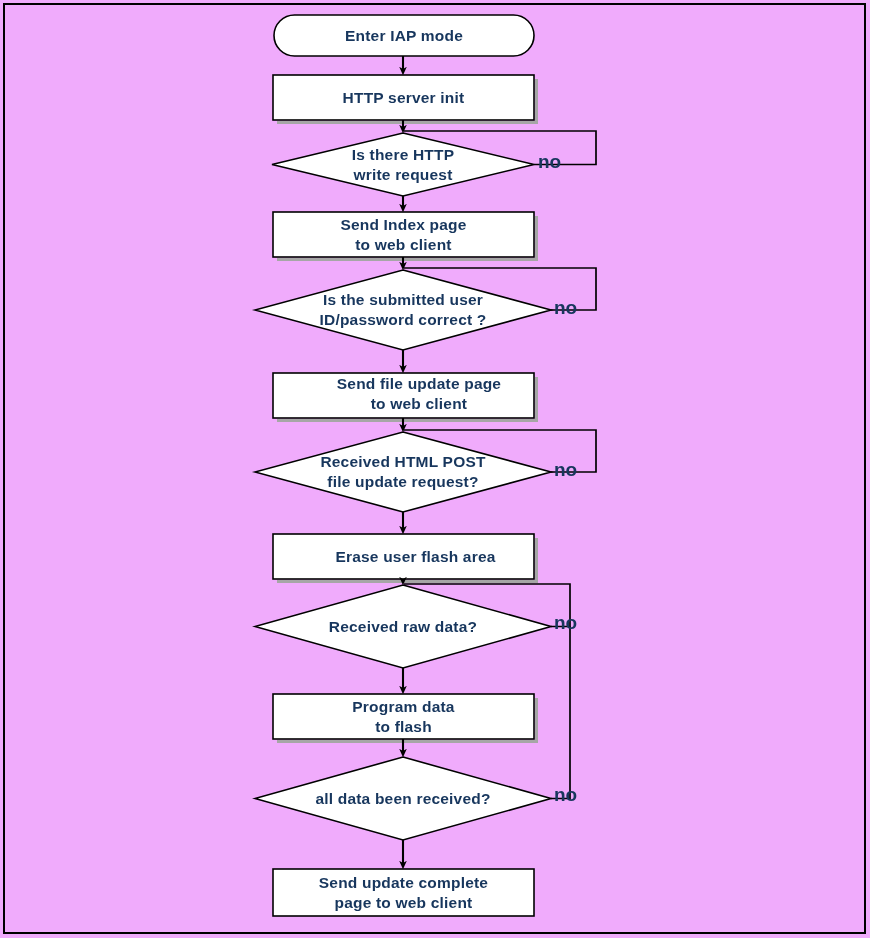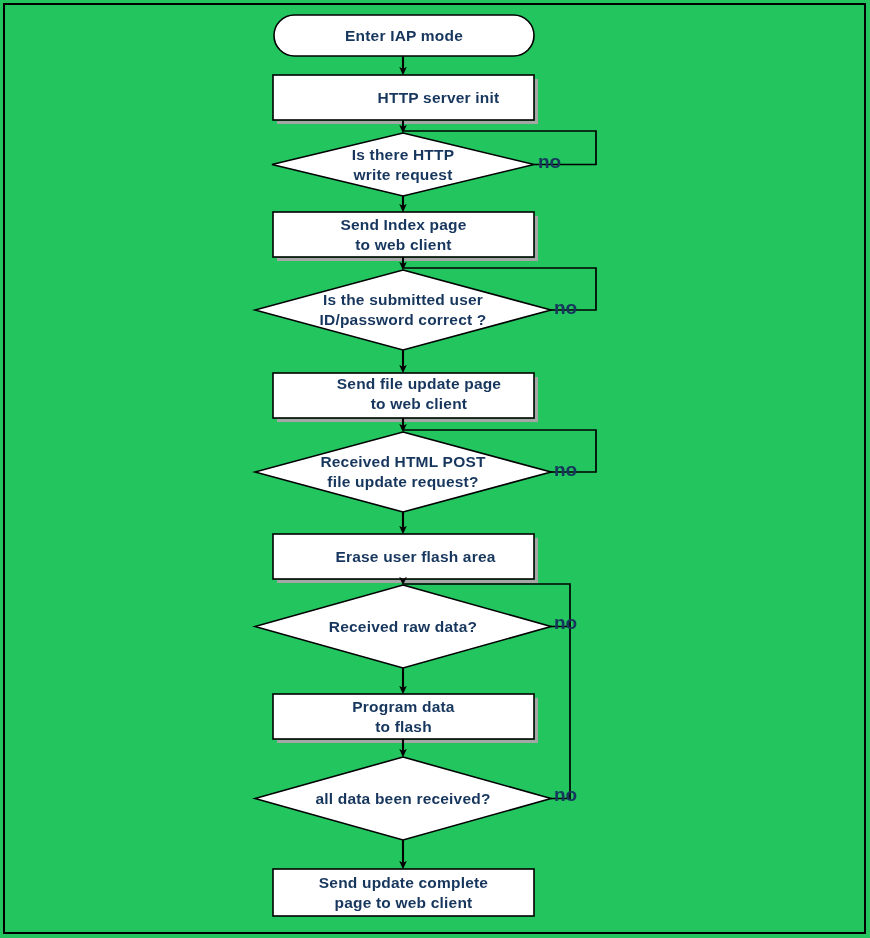--- a/index.html
+++ b/index.html
@@ -8,21 +8,21 @@
     padding: 0;
     background: #ffffff;
   }
   body {
     font-family: "Liberation Sans", sans-serif;
   }
   #page {
     position: relative;
     width: 870px;
     height: 938px;
-    background: #22c55e;
+    background: #f0abfc;
     box-sizing: border-box;
     overflow: hidden;
   }
   #frame-border {
     position: absolute;
     left: 3px;
     top: 3px;
     width: 863px;
     height: 931px;
     border: 2px solid #000000;
@@ -135,21 +135,21 @@
       <path d="M534,164.5 L596,164.5 L596,131 L404,131"></path>
       <path d="M551,310 L596,310 L596,268 L404,268"></path>
       <path d="M551,472 L596,472 L596,430 L404,430"></path>
       <path d="M551,626.5 L570,626.5 L570,584 L404,584"></path>
       <path d="M551,798.5 L570,798.5 L570,626.5"></path>
     </g>
   </svg>
 
   <div class="node-label" style="left:274px; top:15px; width:260px; height:41px;">Enter IAP mode</div>
 
-  <div class="node-label" style="left:273px; top:75px; width:261px; height:45px;margin-left:35px;">HTTP server init</div>
+  <div class="node-label" style="left:273px; top:75px; width:261px; height:45px;">HTTP server init</div>
 
   <div class="node-label" style="left:282px; top:134px; width:242px; height:61px;">Is there HTTP
 write request</div>
 
   <div class="node-label" style="left:273px; top:212px; width:261px; height:45px;">Send Index page
 to web client</div>
 
   <div class="node-label" style="left:265px; top:280px; width:276px; height:60px;">Is the submitted user
 ID/password correct ?</div>
 

